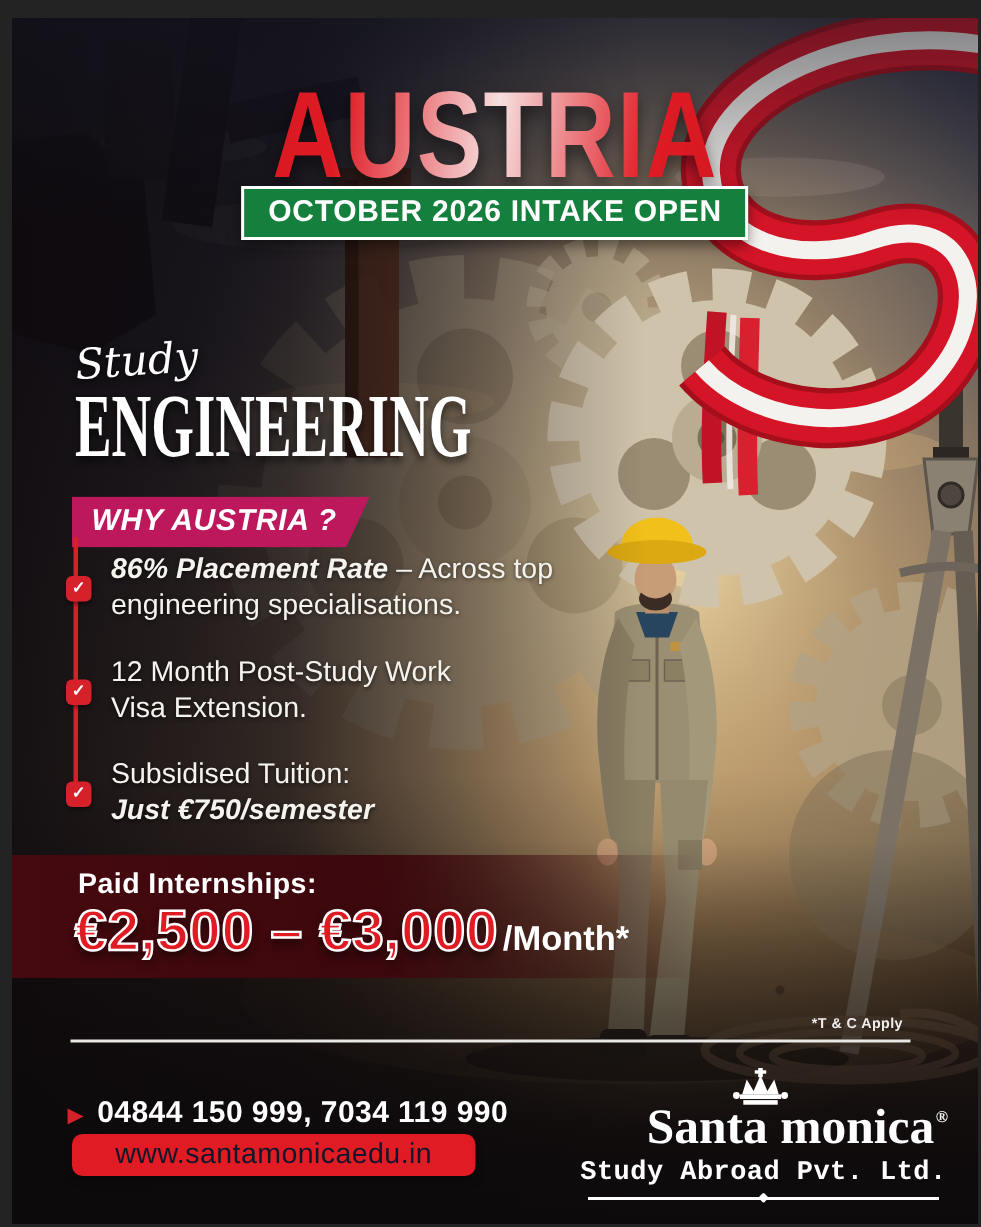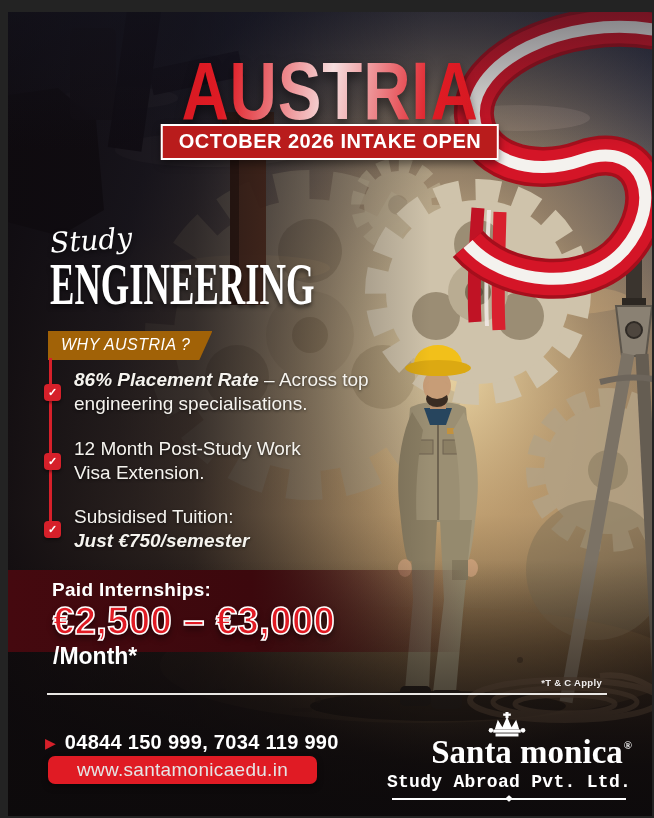--- a/index.html
+++ b/index.html
@@ -20,43 +20,43 @@
   .title{
     left:0;top:38px;width:644px;text-align:center;
     font-size:82px;font-weight:bold;letter-spacing:1px;line-height:1;
     transform:scaleX(.8);
     background:linear-gradient(100deg,#c3161e 0%,#e01b24 30%,#f6dede 50%,#e01b24 70%,#b8131c 100%);
     -webkit-background-clip:text;background-clip:text;color:transparent;
     filter:drop-shadow(0 5px 6px rgba(0,0,0,.5));
   }
   .intake-badge{
     left:50%;top:112px;transform:translateX(-50%);
-    background:#b91c1c;border:2px solid #ffffff;
+    background:#15803d;border:2px solid #ffffff;
     color:#fff;font-weight:bold;font-size:20px;letter-spacing:.5px;
     padding:4px 16px 5px;white-space:nowrap;
     box-shadow:0 4px 8px rgba(0,0,0,.45);
   }
 
   
   .study{
     left:42px;top:212px;color:#fff;
     font-family:"DejaVu Serif", serif;font-style:italic;font-size:28px;
     transform:rotate(-4deg);text-shadow:0 2px 4px rgba(0,0,0,.6);
   }
   .engineering{
     left:42px;top:242px;color:#fff;
     font-family:"Liberation Serif", serif;font-weight:bold;font-size:60px;line-height:1;
     letter-spacing:0px;transform:scaleX(.61);transform-origin:left center;
     white-space:nowrap;text-shadow:0 3px 6px rgba(0,0,0,.55);
   }
 
   
   .why-badge{
-    left:40px;top:319px;background:#a16207;color:#fff;
-    font-style:italic;font-weight:normal;font-size:16px;letter-spacing:.5px;
+    left:40px;top:319px;background:#be185d;color:#fff;
+    font-style:italic;font-weight:bold;font-size:20px;letter-spacing:.5px;
     padding:5px 22px 6px 13px;white-space:nowrap;
     clip-path:polygon(0 0,100% 0,92% 100%,0 100%);
   }
   .vline{left:41px;top:346px;width:3px;height:180px;background:#d6202a;}
   .check-row{display:flex;align-items:center;gap:13px;}
   .check-row .tick{
     width:17px;height:17px;border-radius:4px;background:#d6202a;flex:0 0 auto;
     color:#fff;font-size:11px;font-weight:bold;line-height:17px;text-align:center;
     box-shadow:0 2px 3px rgba(0,0,0,.4);
   }
@@ -65,39 +65,39 @@
   .row1{left:36px;top:356px;}
   .row2{left:36px;top:425px;}
   .row3{left:36px;top:493px;}
 
   
   .band{
     left:0;top:558px;width:540px;height:82px;z-index:1;position:absolute;
     background:linear-gradient(90deg,#45090f 0%,#3c080d 45%,rgba(60,8,13,0) 85%);
   }
   .paid-label{left:44px;top:567px;color:#fff;font-size:19px;font-weight:bold;letter-spacing:.3px;text-align:right;}
-  .price-row{left:42px;top:589px;display:flex;align-items:baseline;flex-direction:column;}
+  .price-row{left:42px;top:589px;display:flex;align-items:baseline;}
   .price{
     color:#e01b24;font-weight:bold;font-size:38px;letter-spacing:.5px;line-height:1.1;
     -webkit-text-stroke:1.6px #ffffff;
     text-shadow:0 4px 6px rgba(0,0,0,.55);white-space:nowrap;
   }
   .permonth{color:#fff;font-weight:bold;font-size:23px;margin-left:3px;text-align:center;}
 
   .terms{right:50px;top:665px;color:#f0eeee;font-size:9.5px;font-weight:bold;letter-spacing:.3px;}
   .rule{left:39px;top:681px;width:560px;height:2px;background:#e9e7e4;}
 
   
   .phone-row{left:37px;top:719px;display:flex;align-items:center;gap:9px;}
   .phone-bullet{color:#d6202a;font-size:14px;line-height:1;}
   .phone-text{color:#ffffff;font-weight:bold;font-size:20px;letter-spacing:.3px;white-space:nowrap;}
   .website-pill{
     left:40px;top:744px;width:269px;height:28px;background:#e01b24;border-radius:7px;
     display:flex;align-items:center;justify-content:center;
-    color:#e5e5e5;font-size:19px;letter-spacing:.3px;box-shadow:0 3px 6px rgba(0,0,0,.4);
+    color:#0f172a;font-size:19px;letter-spacing:.3px;box-shadow:0 3px 6px rgba(0,0,0,.4);
   }
 
   
   .brand{left:388px;top:700px;width:246px;text-align:right;color:#fff;}
   .crown-wrap{height:26px;display:flex;justify-content:center;transform:translateX(-12px);}
   .brand-name{
     font-family:"Liberation Serif", serif;font-weight:bold;font-size:33px;line-height:1;
     white-space:nowrap;transform:translateX(-10px);margin-top:-2px;
   }
   .brand-name sup{font-size:11px;vertical-align:14px;margin-left:1px;}

